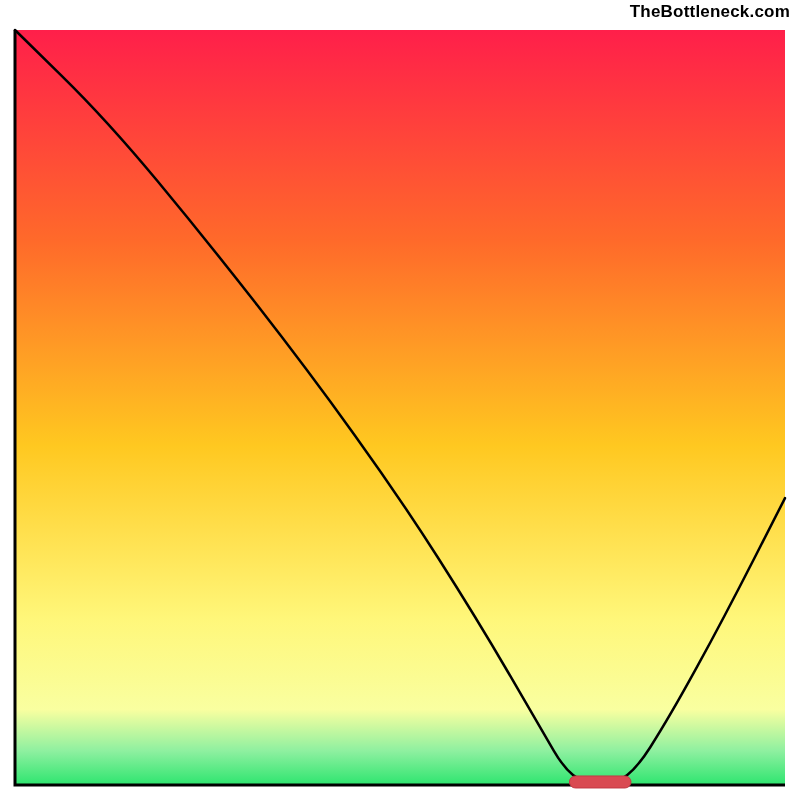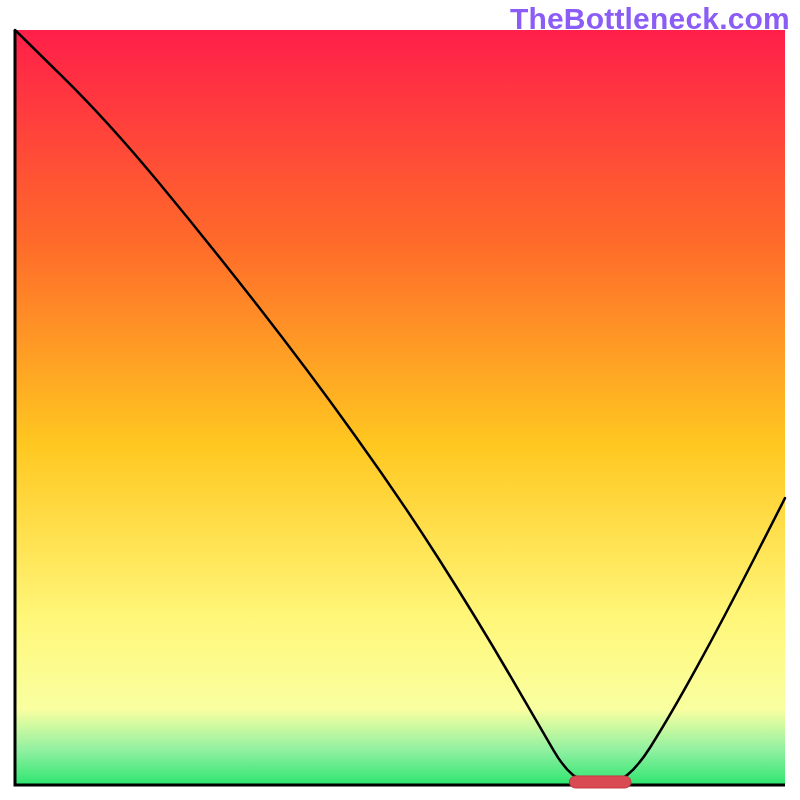--- a/index.html
+++ b/index.html
@@ -13,22 +13,22 @@
   }
   .stage {
     position: relative;
     width: 800px;
     height: 800px;
   }
   .watermark {
     position: absolute;
     top: 2px;
     right: 10px;
-    color: #8b5cf6;
-    font-size: 30px;
+    color: #000000;
+    font-size: 17px;
     font-weight: 600;
     letter-spacing: 0.2px;
     z-index: 5;
     text-align: center;
   }
   svg.plot {
     position: absolute;
     left: 0;
     top: 0;
   }

